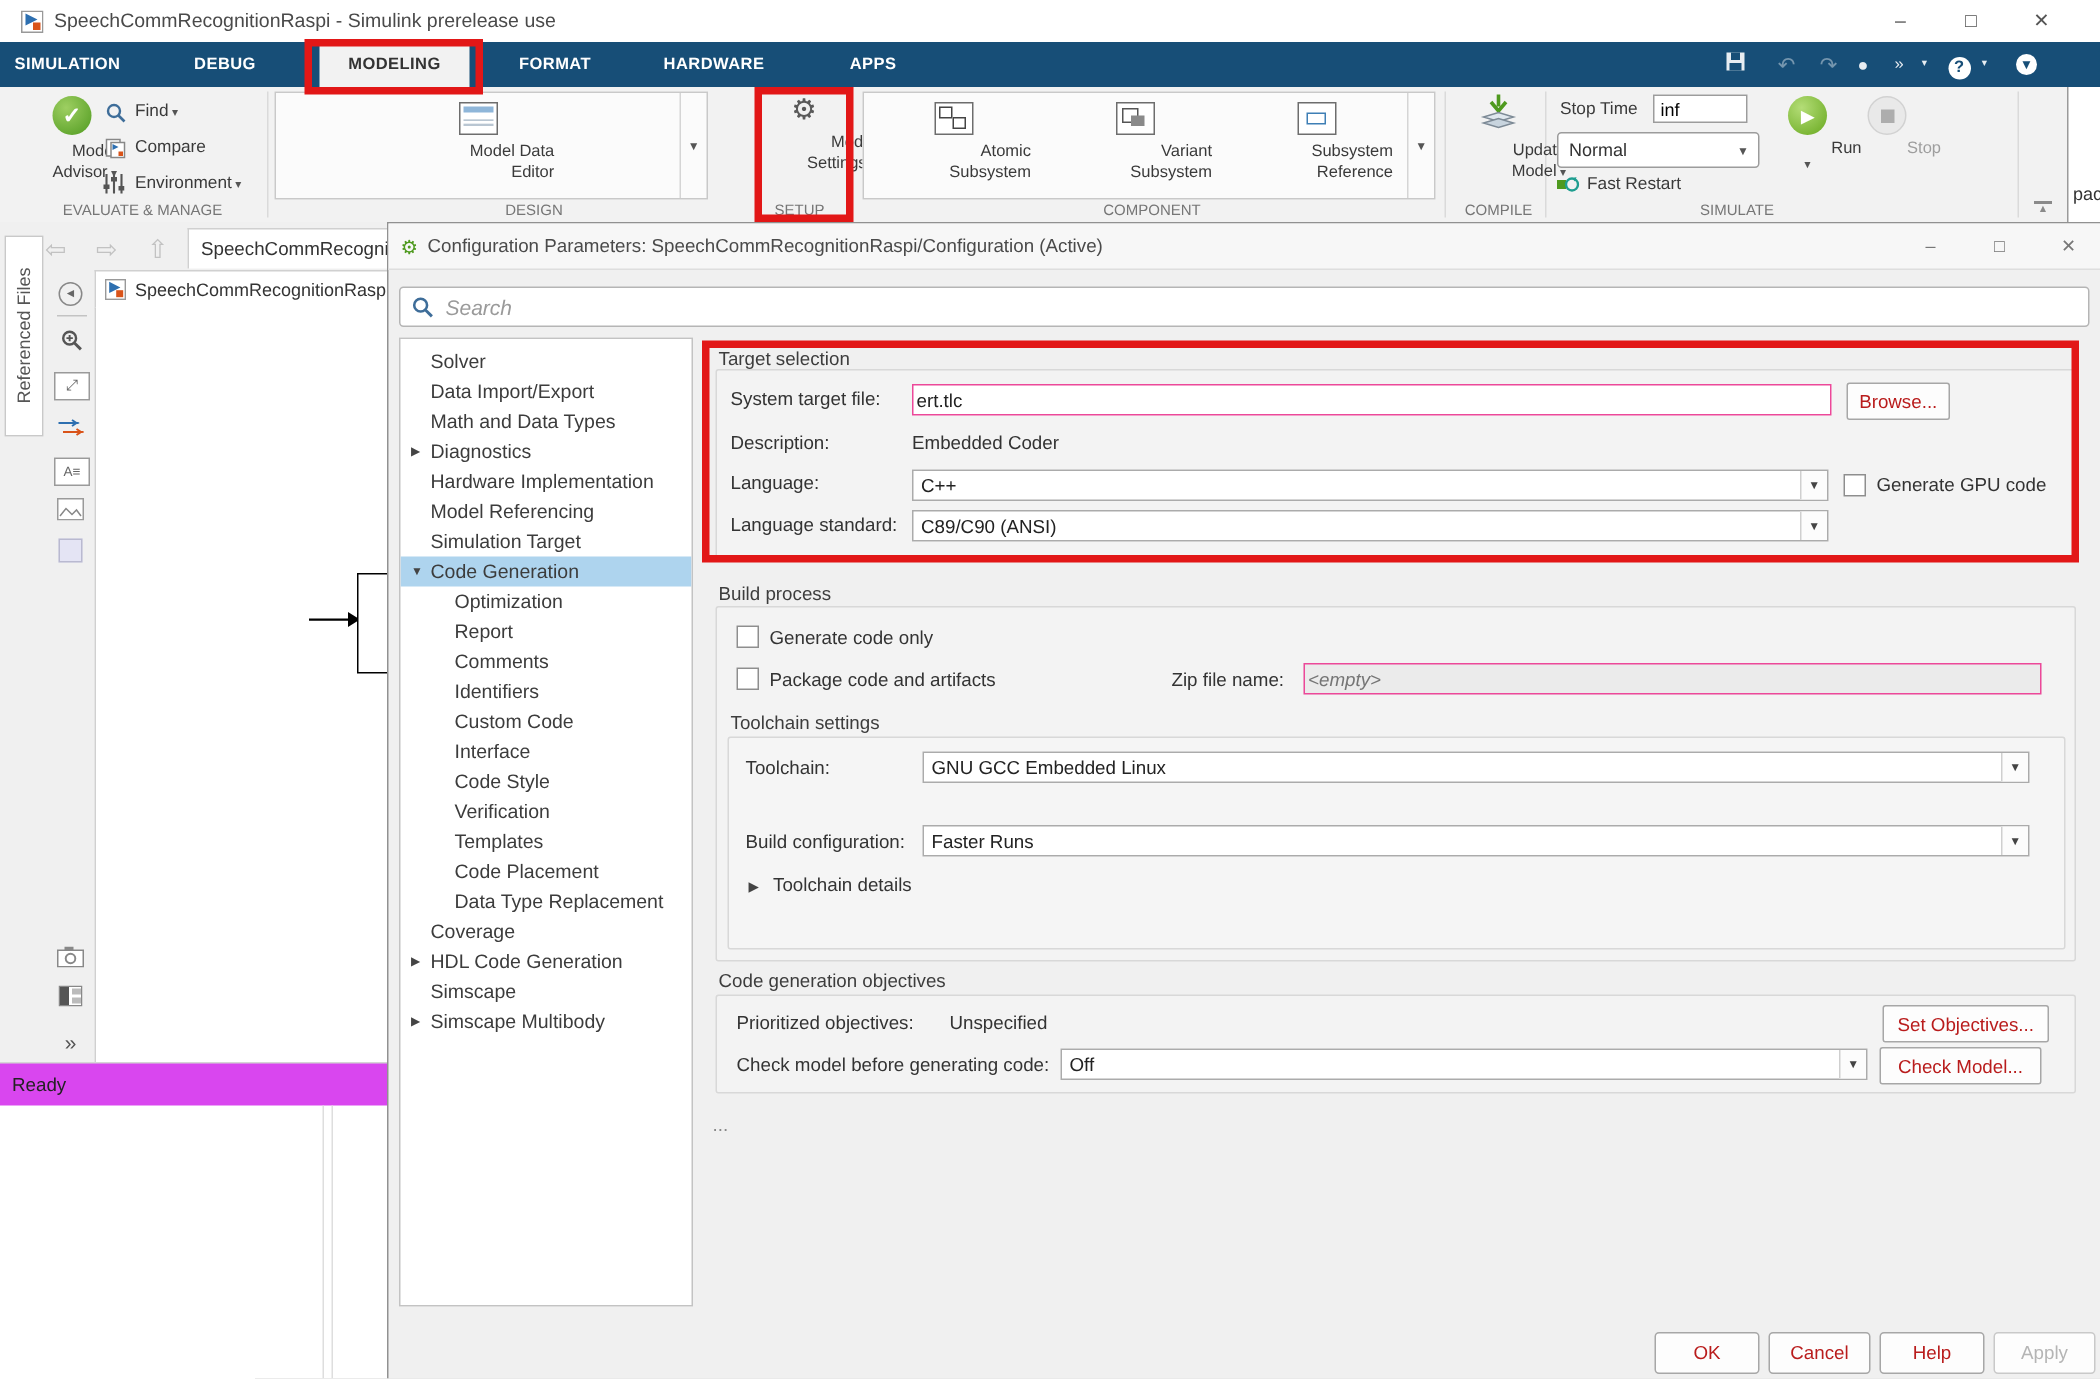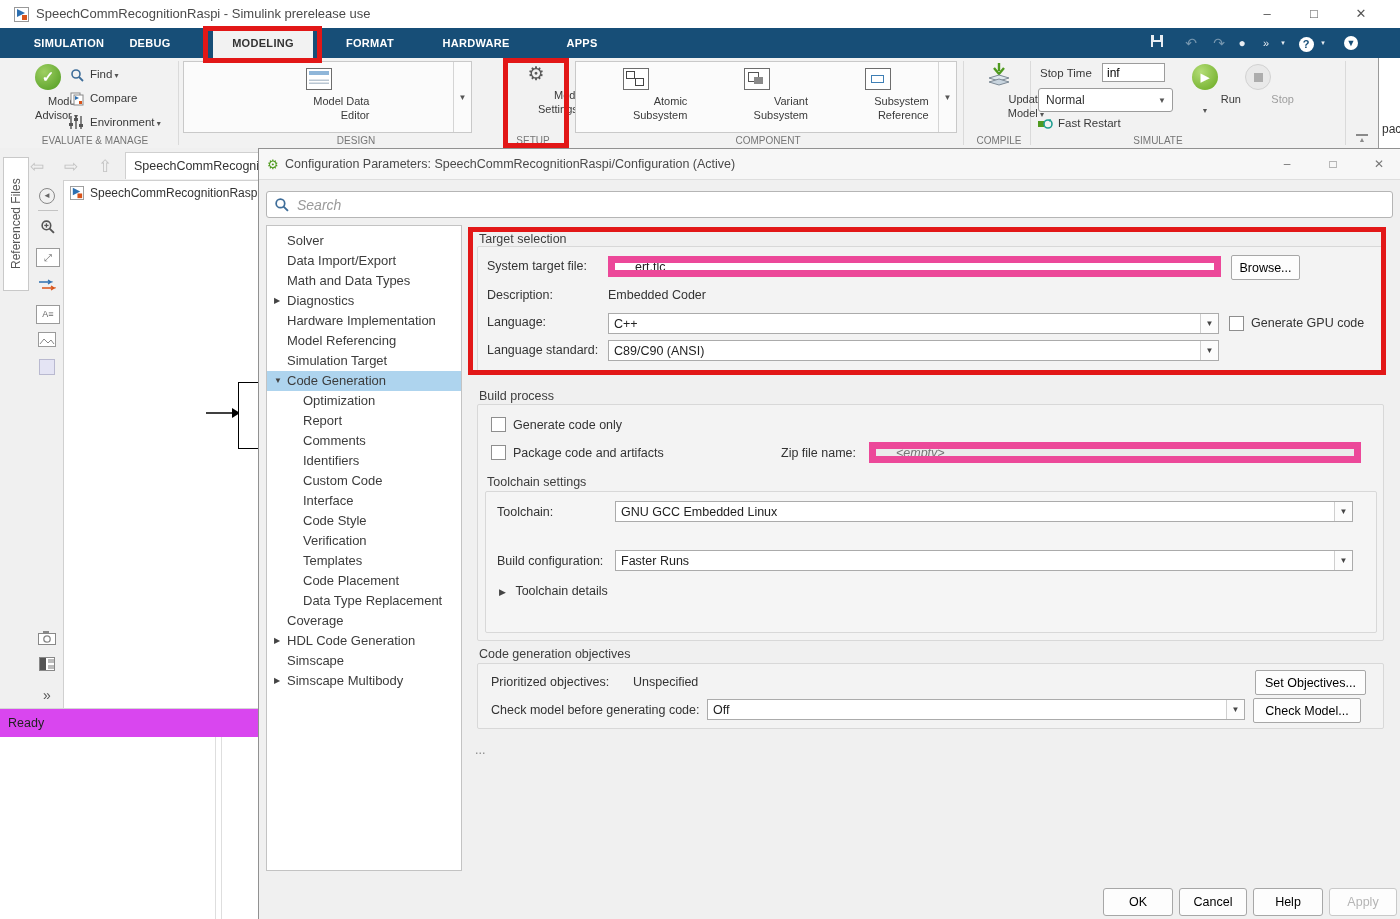--- a/index.html
+++ b/index.html
@@ -69,29 +69,29 @@
     font-family:"Liberation Sans",sans-serif;font-size:14px;font-style:italic;color:#333;background:transparent;}
   #searchinput::placeholder{color:#9a9a9a;}
   #tree{left:7px;top:76px;width:196px;height:646px;background:#fff;border:1px solid #c3c3c3;overflow:hidden;padding-top:5px;box-sizing:border-box;}
   .trow{position:relative;height:20px;line-height:20px;font-size:13px;color:#3c3c3c;padding-left:20px;white-space:nowrap;cursor:default;}
   .trow.lvl2{padding-left:36px;}
   .trow.sel{background:#aed4ee;}
   .trow .arr{position:absolute;left:7px;top:0;font-size:8px;color:#444;}
   .h{position:absolute;font-size:12.5px;color:#3d3d3d;white-space:nowrap;}
   .gbox{position:absolute;border:1px solid #d8d8d8;border-radius:2px;background:#f3f3f3;}
   .lab{position:absolute;font-size:12.5px;color:#333;white-space:nowrap;}
-  .tinput{position:absolute;background:#fff;border:7px solid #ec4899;font-family:"Liberation Sans",sans-serif;
-    font-size:12.5px;color:#222;padding:0 20px;box-sizing:border-box;}
+  .tinput{position:absolute;background:#fff;border:1px solid #ec4899;font-family:"Liberation Sans",sans-serif;
+    font-size:12.5px;color:#222;padding:0 2px;box-sizing:border-box;}
   .tinput:disabled{background:#ebebeb;font-style:italic;color:#999;}
   .combo{position:absolute;background:#fff;border:1px solid #ababab;height:21px;box-sizing:border-box;}
   .combo .txt{position:absolute;left:5px;top:3px;right:20px;font-size:12.5px;color:#222;white-space:nowrap;overflow:hidden;}
   .combo .cbtn{position:absolute;right:0;top:0;bottom:0;width:17px;border-left:1px solid #cfcfcf;background:#fcfcfc;
     color:#444;font-size:8px;display:flex;align-items:center;justify-content:center;}
   .cbx{position:absolute;width:13px;height:13px;background:#fff;border:1px solid #8e8e8e;}
-  .pbtn{position:absolute;background:#fdfdfd;border:1px solid #a7a7a7;border-radius:3px;font-size:12.5px;color:#000000;
+  .pbtn{position:absolute;background:#fdfdfd;border:1px solid #a7a7a7;border-radius:3px;font-size:12.5px;color:#b91c1c;
     display:flex;align-items:center;justify-content:center;cursor:default;}
   .pbtn.dis{color:#b5b5b5;border-color:#c9c9c9;}
   .redbox{position:absolute;border:5px solid #e21717;z-index:40;pointer-events:none;}
   .expander{font-size:9px;color:#444;}
 </style>
 </head>
 <body>
 
 <div id="screen">
 
@@ -101,21 +101,21 @@
       <path d="M3 2 L11 6 L3 10 Z" fill="#2d6fb0"></path>
       <rect x="8" y="8" width="5" height="5" fill="#d95319"></rect>
     </svg>
     <div class="abs" id="apptitle">SpeechCommRecognitionRaspi - Simulink prerelease use</div>
     <div class="abs winctl" style="left:1252px">–</div>
     <div class="abs winctl" style="left:1299px">□</div>
     <div class="abs winctl" style="left:1346px">✕</div>
   </div>
 
   <div class="abs" id="tabbar">
-      <div class="tab" style="left: 24px; width: 90px;">SIMULATION</div>
+      <div class="tab" style="left: 0; width: 90px;">SIMULATION</div>
       <div class="tab" style="left: 118px; width: 64px;">DEBUG</div>
       <div class="tab sel" style="left: 213px; width: 100px;">MODELING</div>
       <div class="tab" style="left: 338px; width: 64px;">FORMAT</div>
       <div class="tab" style="left: 436px; width: 80px;">HARDWARE</div>
       <div class="tab" style="left: 558px; width: 48px;">APPS</div>
     </div>
 
   <div class="abs qicon" style="left:1146px;width:22px">
     <svg width="14" height="14" viewBox="0 0 14 14">
         <rect x="1" y="1" width="12" height="12" fill="#e8edf2"></rect>

